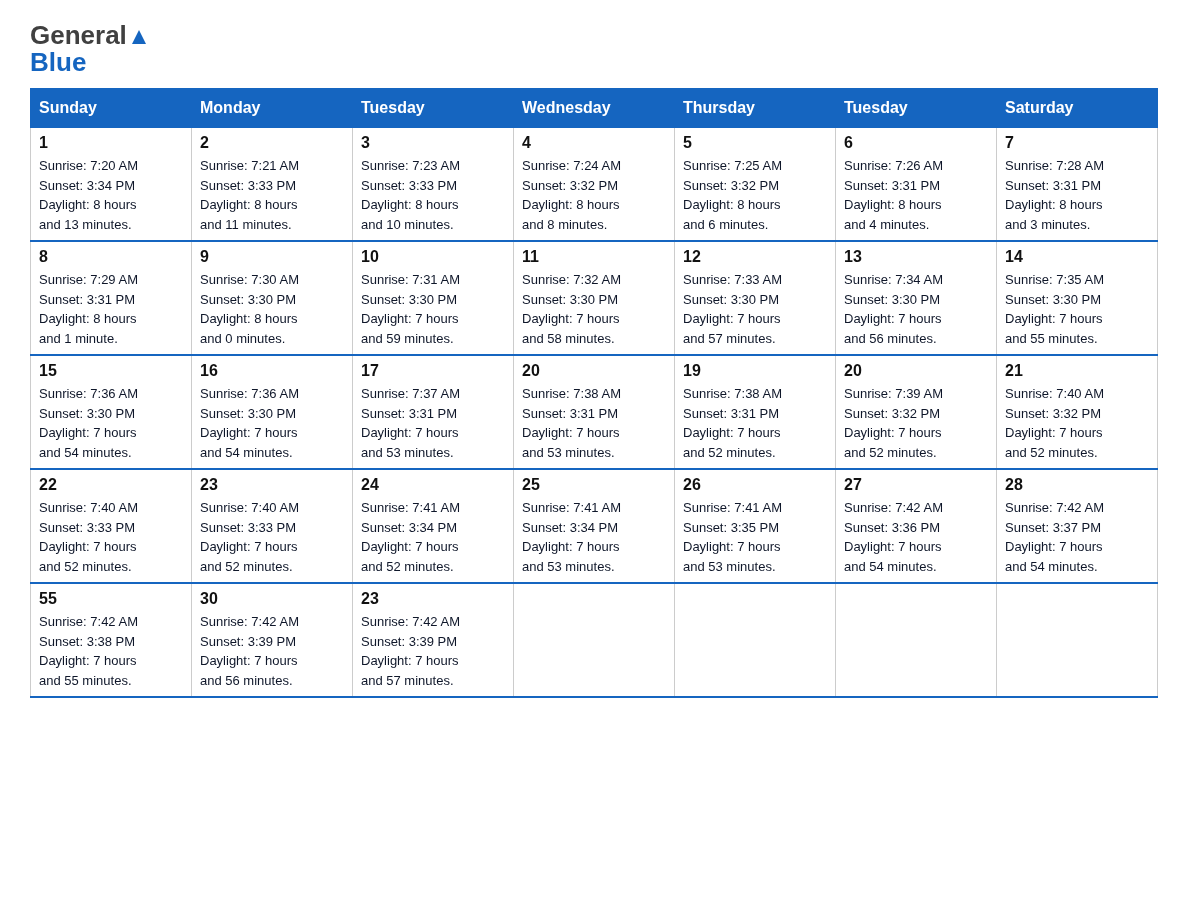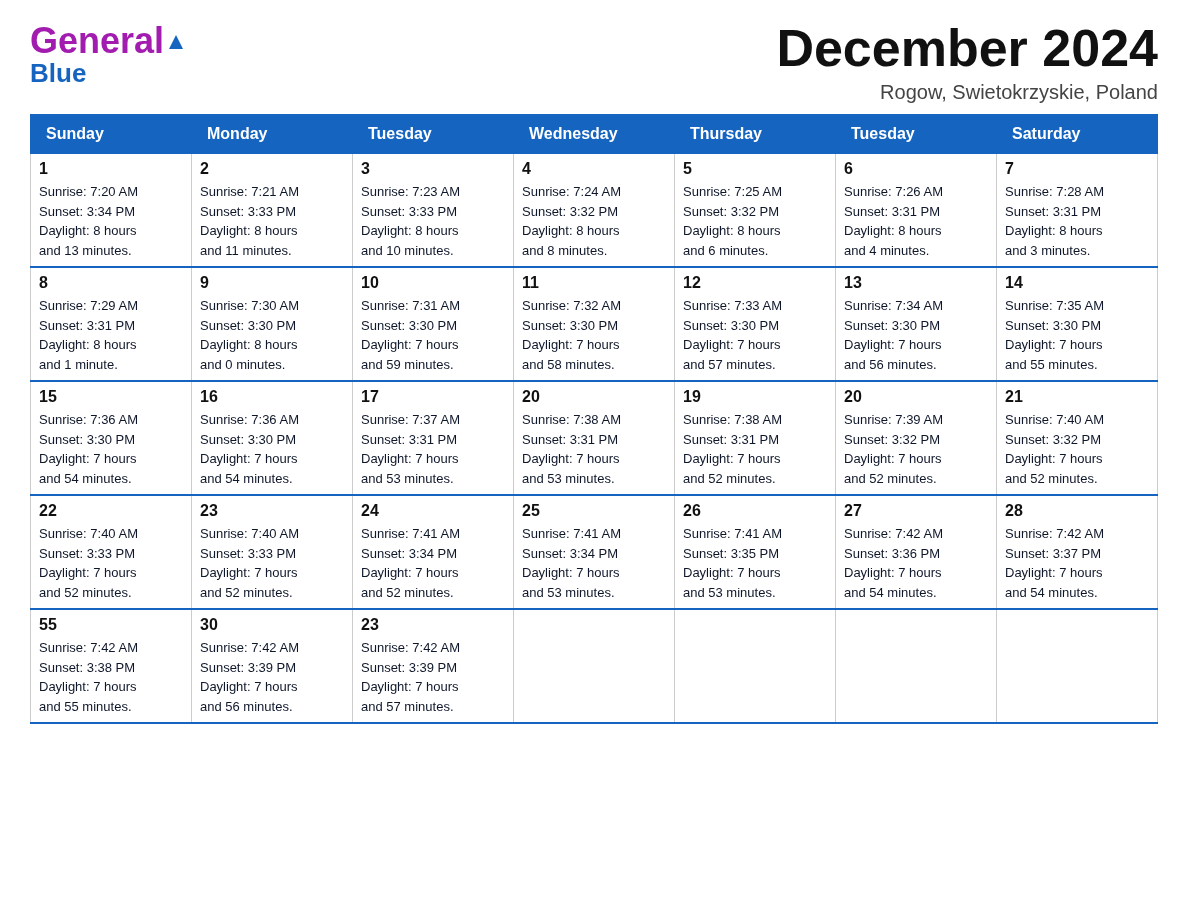--- a/index.html
+++ b/index.html
@@ -39,21 +39,21 @@
     table {
       width: 100%;
       border-collapse: collapse;
       margin-top: 10px;
     }
     thead tr th {
       background-color: #1565c0;
       color: #fff;
       font-size: 16px;
       font-weight: bold;
-      padding: 10px 15px;
+      padding: 10px 8px;
       text-align: left;
       border: 1px solid #1565c0;
     }
     tbody tr td {
       border: 1px solid #ccc;
       vertical-align: top;
       padding: 6px 8px;
       font-size: 13px;
       min-height: 100px;
       width: calc(100% / 7);
@@ -80,31 +80,27 @@
       display: flex;
       align-items: center;
     }
   </style>
 </head>
 <body>
 
 <div class="header">
   <div class="logo">
     <div class="logo-name-row">
-      <span style="font-size:36px;font-weight:bold;color:#a21caf;">General</span>
+      <span style="font-size:26px;font-weight:bold;color:#404040;">General</span>
 
       <svg width="22" height="22" viewBox="0 0 22 22" style="margin-left:1px;margin-top:2px;">
         <polygon points="4,18 18,18 11,4" fill="#1565c0"></polygon>
       </svg>
     </div>
     <span style="font-size:26px;font-weight:bold;color:#1565c0;margin-top:-4px;">Blue</span>
-  </div>
-  <div class="title-block">
-    <div class="month-title">December 2024</div>
-    <div class="location">Rogow, Swietokrzyskie, Poland</div>
   </div>
 </div>
 
 <table>
   <thead>
     <tr>
     <th>Sunday</th>
         <th>Monday</th>
         <th>Tuesday</th>
         <th>Wednesday</th>

